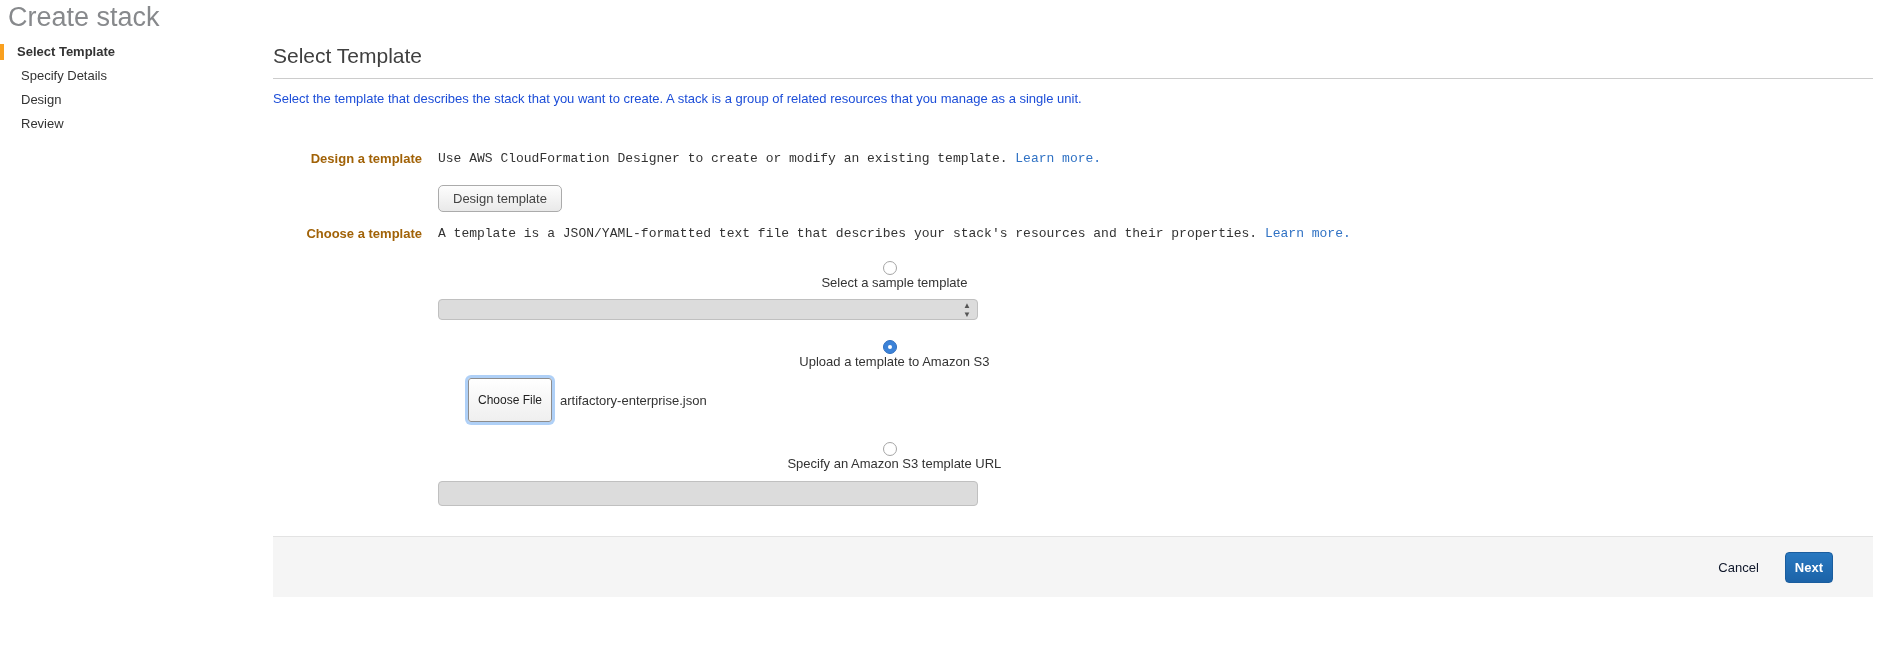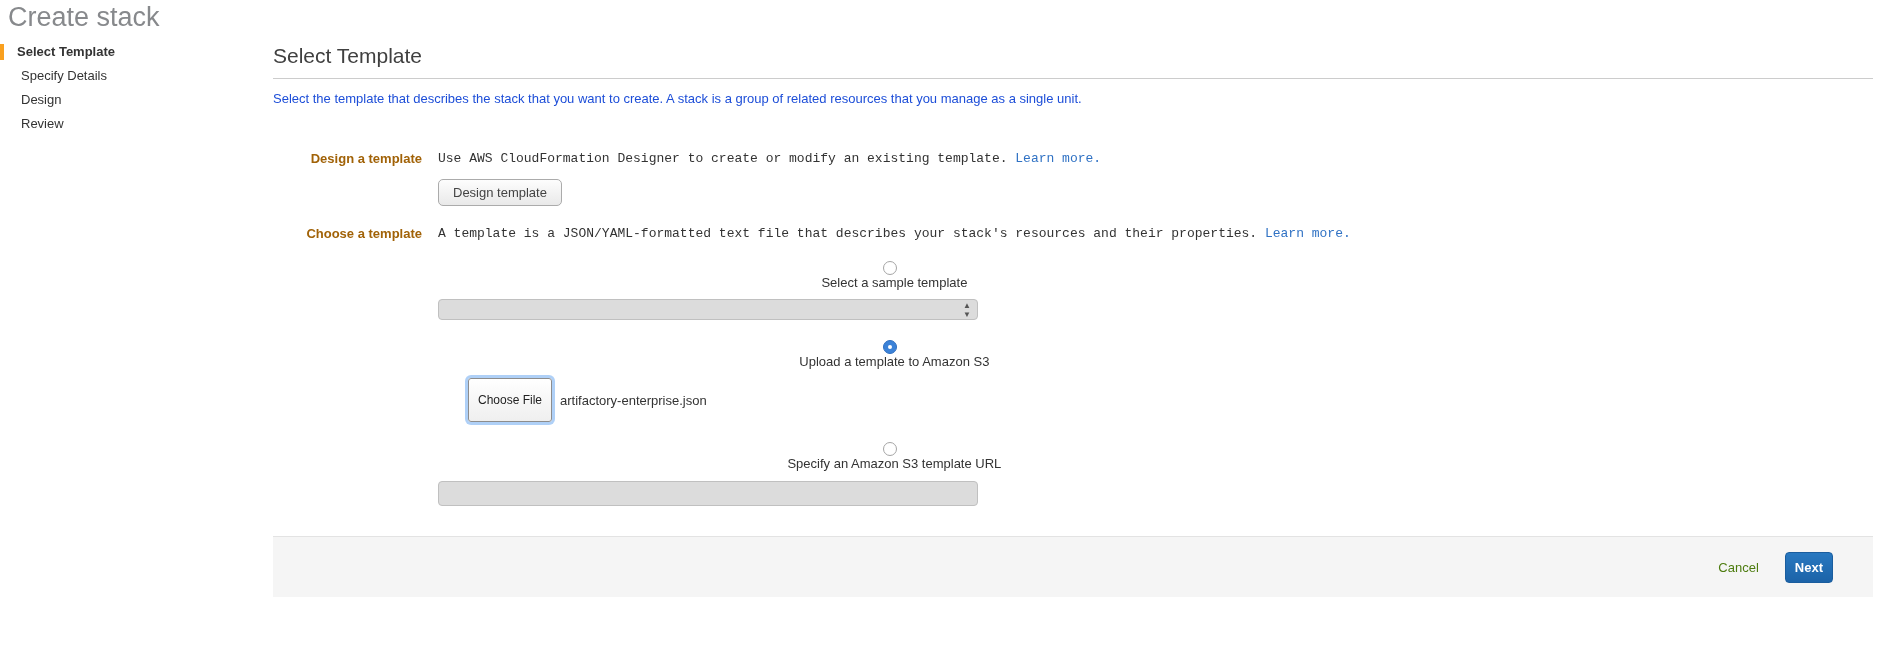--- a/index.html
+++ b/index.html
@@ -50,21 +50,21 @@
   .row-label {
     width: 149px; flex: 0 0 149px; text-align: right;
     font-weight: bold; font-size: 13px; color: #a16207;
     padding-top: 2px;
   }
   .row-content { margin-left: 16px; font-size: 13px; }
   .desc-line { padding-top: 2px; font-family: Liberation Mono, monospace; }
   .link { color: #3072c4; cursor: pointer; text-decoration: none; }
 
   .design-template-btn {
-    margin-top: 13px;
+    margin-top: 19px;
     display: inline-block;
     padding: 5px 14px;
     font-size: 13px; color: #444;
     background: linear-gradient(#fdfdfd, #e9e9e9);
     border: 1px solid #ababab;
     border-radius: 5px;
     cursor: pointer;
   }
 
   
@@ -126,21 +126,21 @@
   
   .footer {
     position: absolute; left: 273px; top: 536px;
     width: 1600px; height: 61px;
     background: #f5f5f5;
     border-top: 1px solid #e3e3e3;
     display: flex; align-items: center; justify-content: flex-end;
     padding-right: 40px;
   }
   .cancel-link {
-    color: #4d7c0f; font-size: 13px; margin-right: 26px; cursor: pointer;
+    color: #0f172a; font-size: 13px; margin-right: 26px; cursor: pointer;
   }
   .next-btn {
     background: linear-gradient(#2878c0, #1c63a8);
     border: 1px solid #1a5d9e;
     border-radius: 4px;
     color: #fff; font-weight: bold; font-size: 13px;
     padding: 7px 9px;
     cursor: pointer;
   }
 </style>

